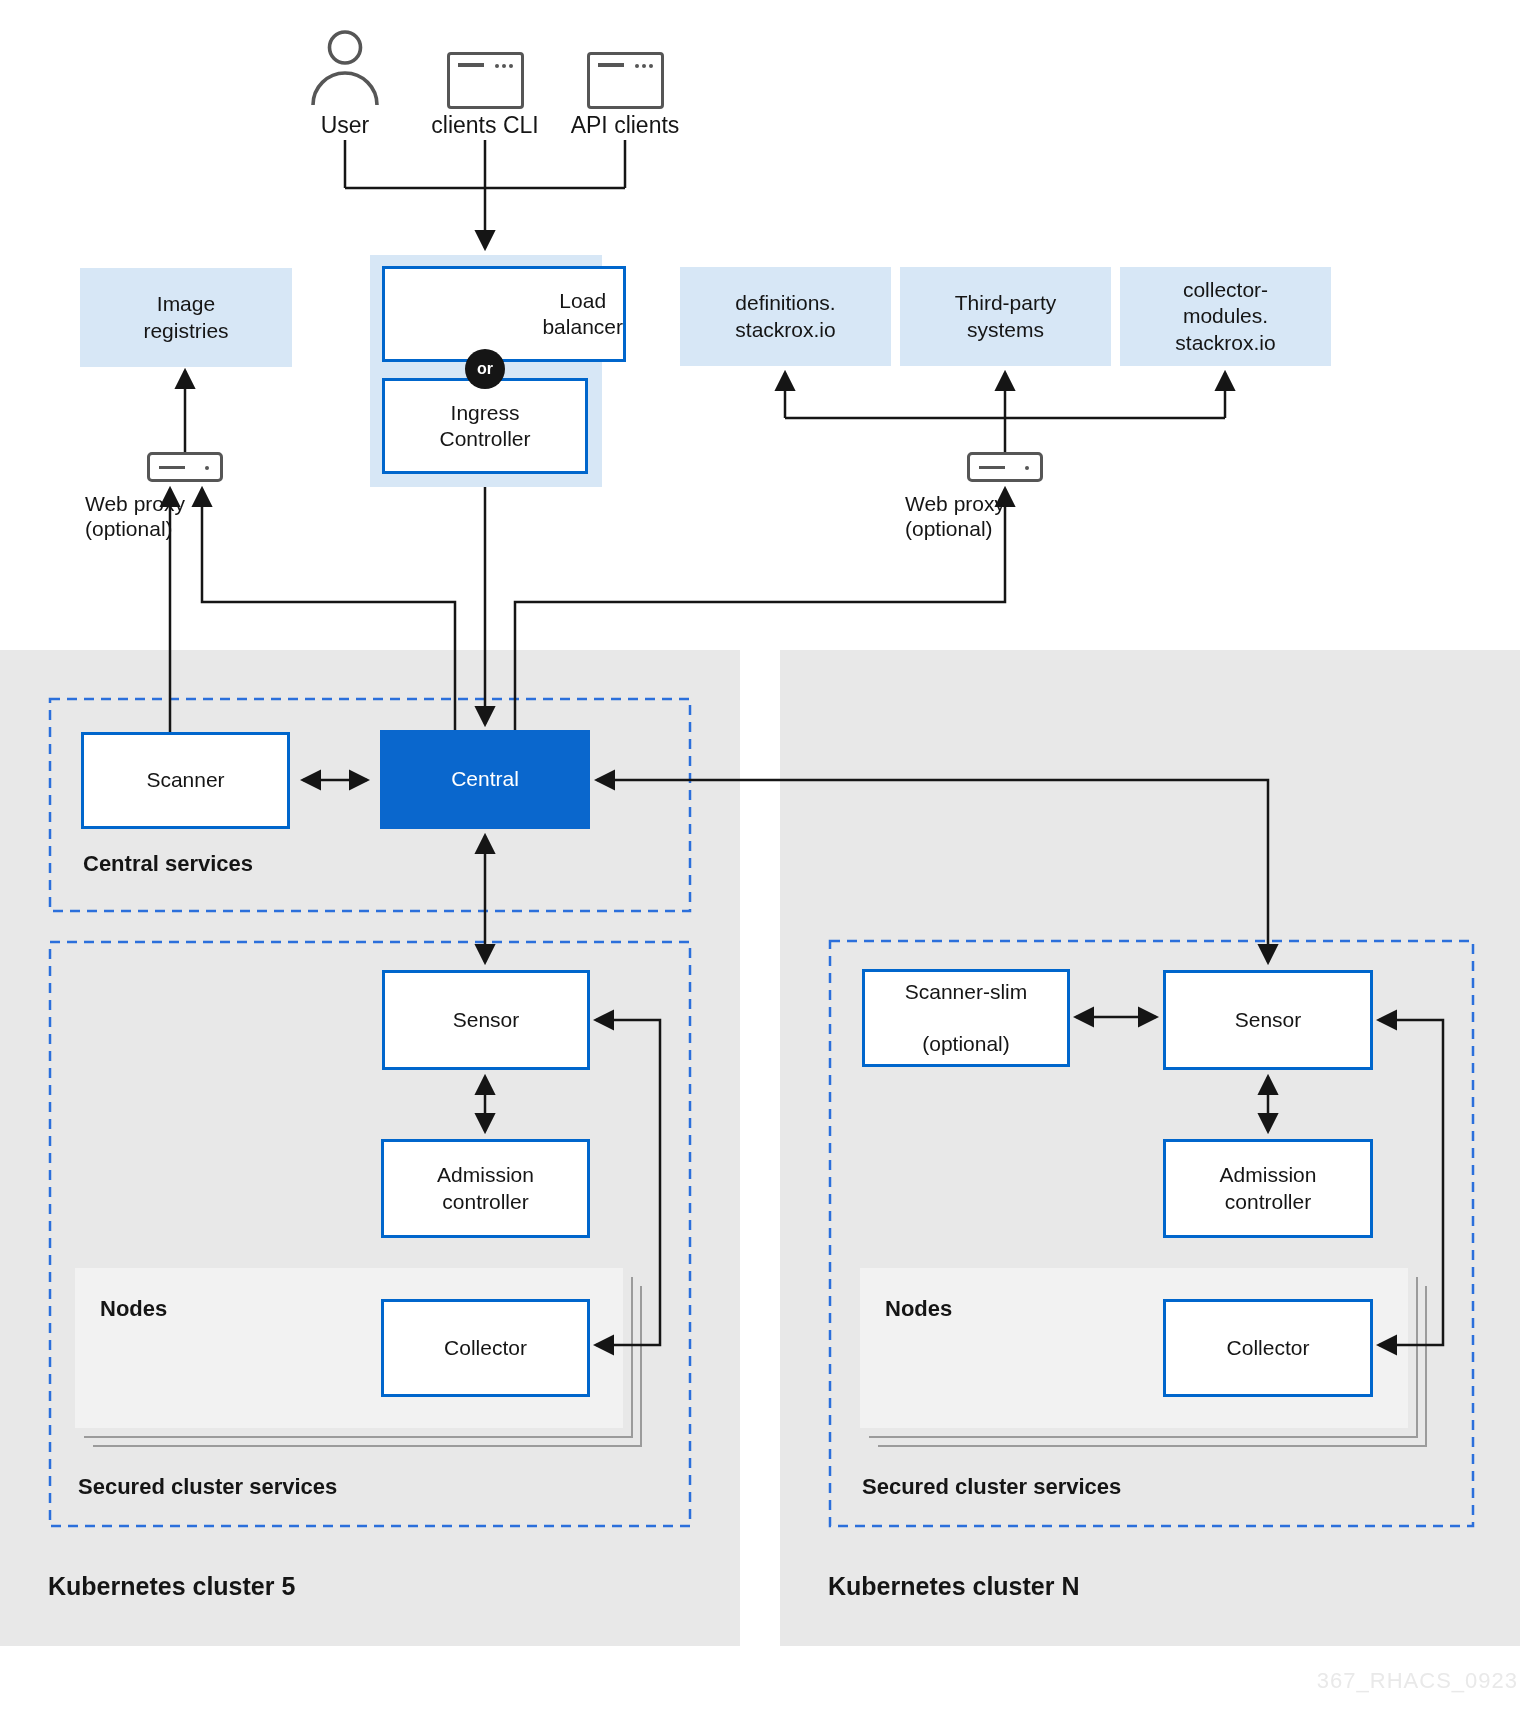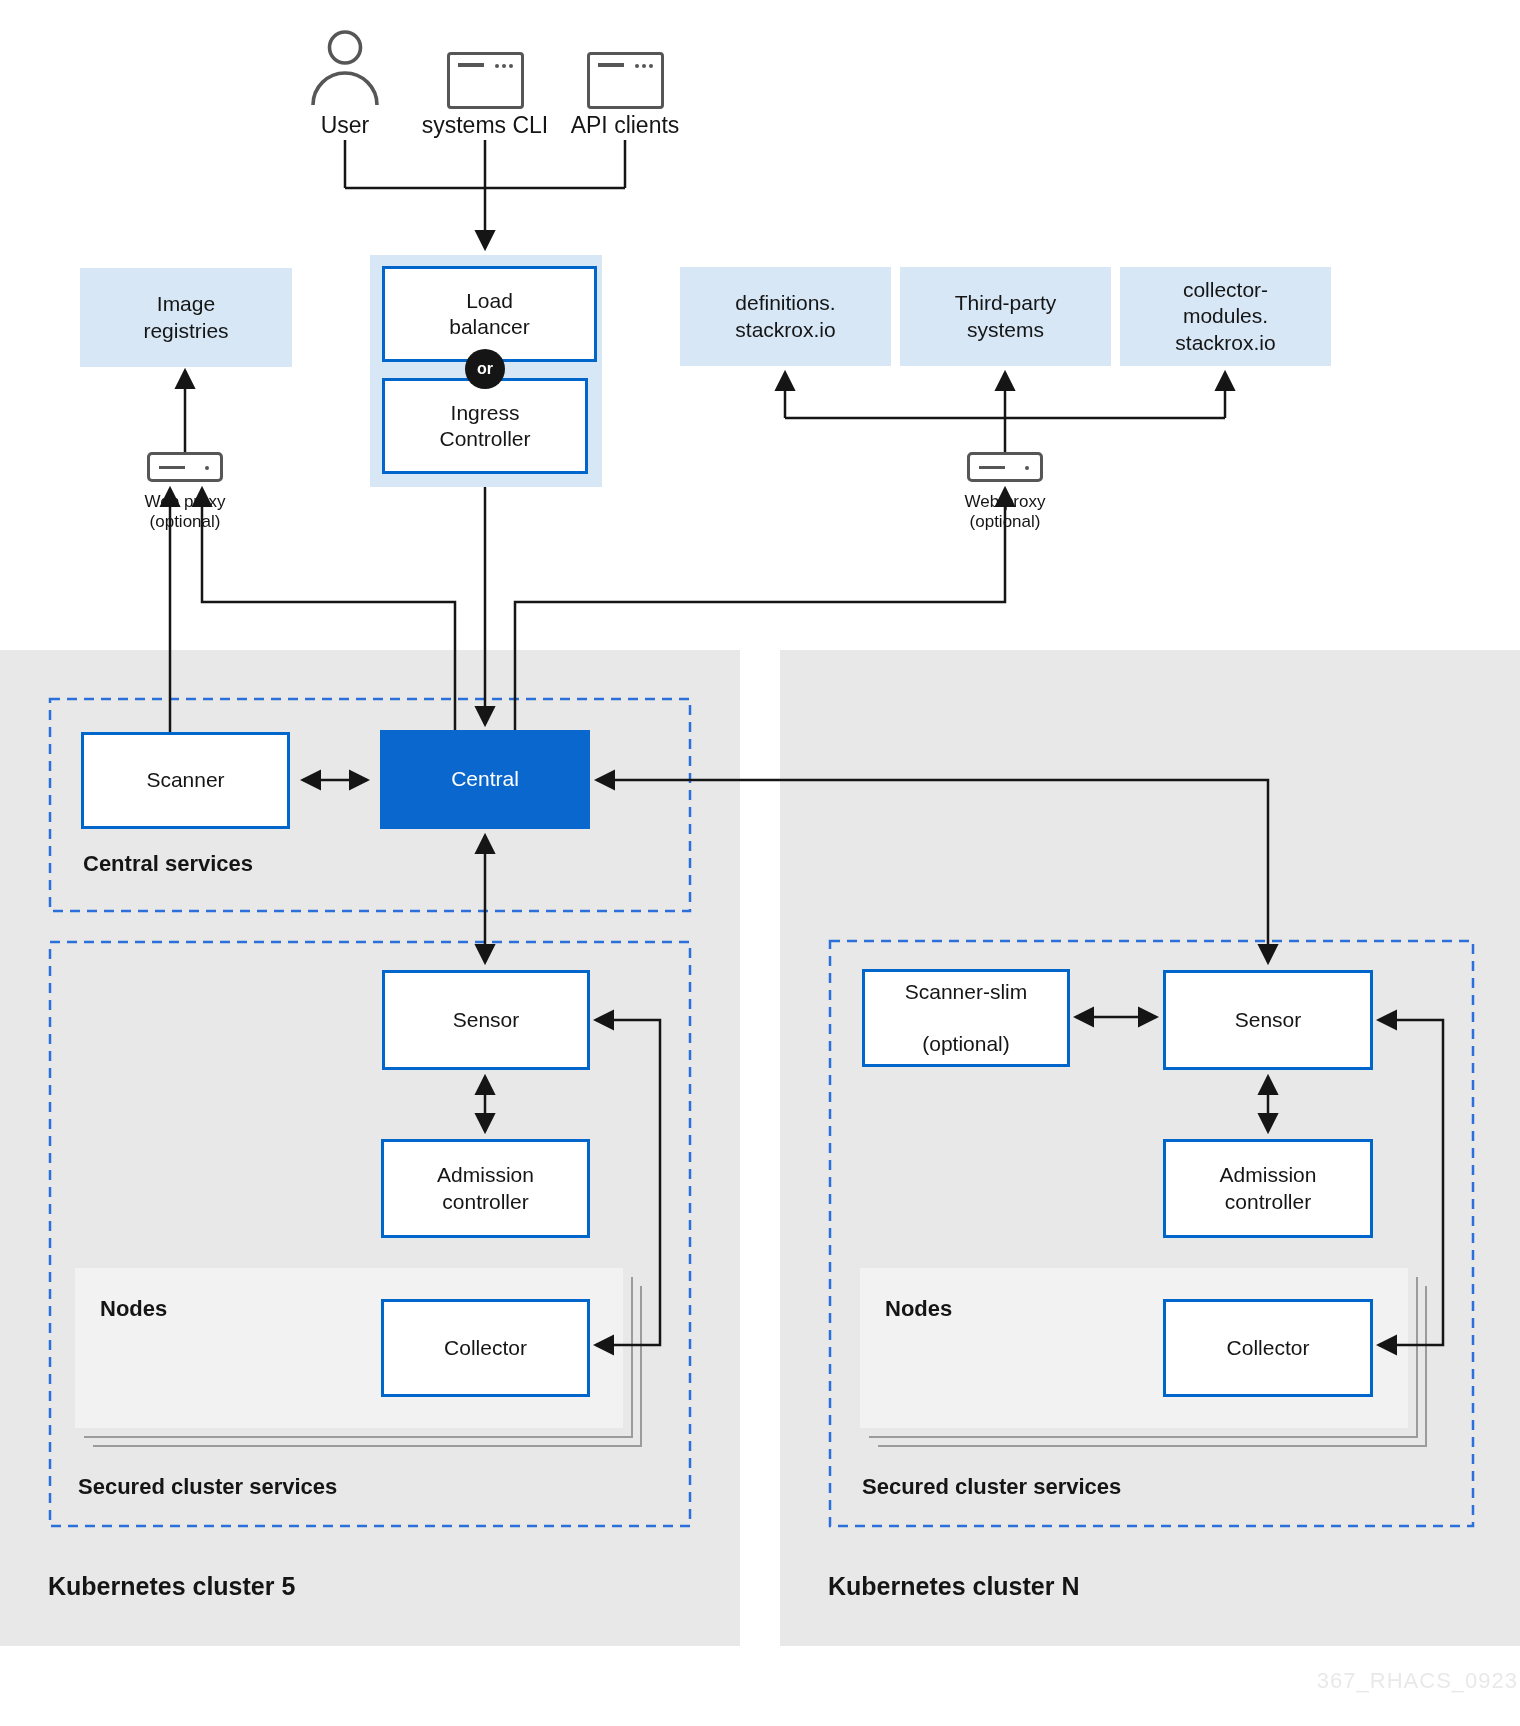--- a/index.html
+++ b/index.html
@@ -29,21 +29,21 @@
   .lb-container{position:absolute;z-index:3;background:#d7e7f6;}
   .or-circle{
     position:absolute;z-index:4;width:40px;height:40px;border-radius:50%;background:#151515;
     color:#ffffff;display:flex;align-items:center;justify-content:center;
     font-size:16px;font-weight:700;
   }
   
   .icon-label{position:absolute;z-index:3;width:160px;top:112px;text-align:center;font-size:23px;font-weight:500;}
   .section-label{position:absolute;z-index:3;font-size:22px;font-weight:700;}
   .cluster-title{position:absolute;z-index:3;font-size:25px;font-weight:700;}
-  .proxy-label{position:absolute;z-index:3;width:200px;text-align:center;font-size:17px;line-height:1.18;}
+  .proxy-label{position:absolute;z-index:3;width:200px;font-size:21px;line-height:1.18;}
   .proxy-label .l1{display:block;font-weight:500;}
   .proxy-label .l2{display:block;font-weight:400;}
   .slim-l1{display:block;font-weight:500;}
   .slim-l2{display:block;font-weight:400;}
   .watermark{position:absolute;z-index:3;left:1100px;top:1668px;width:418px;text-align:right;
     font-size:22px;letter-spacing:1px;color:#e9e9e9;font-weight:500;}
   
   .icon-wrap{position:absolute;z-index:3;}
   .term-icon{position:absolute;z-index:3;width:77px;height:57px;border:3.5px solid #565656;border-radius:4px;background:#fff;}
   .term-dash{position:absolute;left:8px;top:8px;width:26px;height:3.5px;background:#565656;}
@@ -120,30 +120,30 @@
     <span class="term-dot" style="right:15px;"></span>
     <span class="term-dot" style="right:8px;"></span>
   </div>
   <div class="term-icon" style="left:587px;top:52px;">
     <span class="term-dash"></span>
     <span class="term-dot" style="right:22px;"></span>
     <span class="term-dot" style="right:15px;"></span>
     <span class="term-dot" style="right:8px;"></span>
   </div>
   <div class="icon-label" style="left:265px;">User</div>
-  <div class="icon-label" style="left:405px;">systems CLI</div>
+  <div class="icon-label" style="left:405px;">clients CLI</div>
   <div class="icon-label" style="left:545px;">API clients</div>
 
   <div class="node-box lightbox" style="left:80px;top:268px;width:212px;height:99px;">
     <span>Image
 registries</span>
   </div>
 
   <div class="lb-container" style="left:370px;top:255px;width:232px;height:232px;"></div>
-  <div class="node-box" style="left:382px;top:266px;width:215px;height:96px;">
+  <div class="node-box" style="left:382px;top:266px;width:244px;height:96px;justify-content:flex-end;">
     <span>Load
 balancer</span>
   </div>
   <div class="node-box" style="left:382px;top:378px;width:206px;height:96px;">
     <span>Ingress
 Controller</span>
   </div>
   <div class="or-circle" style="left:465px;top:349px;">
     <span>or</span>
   </div>

